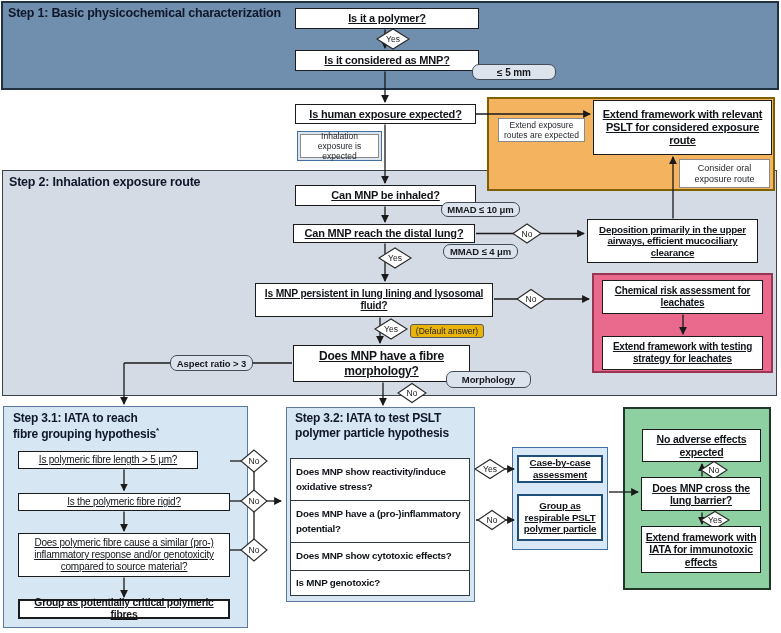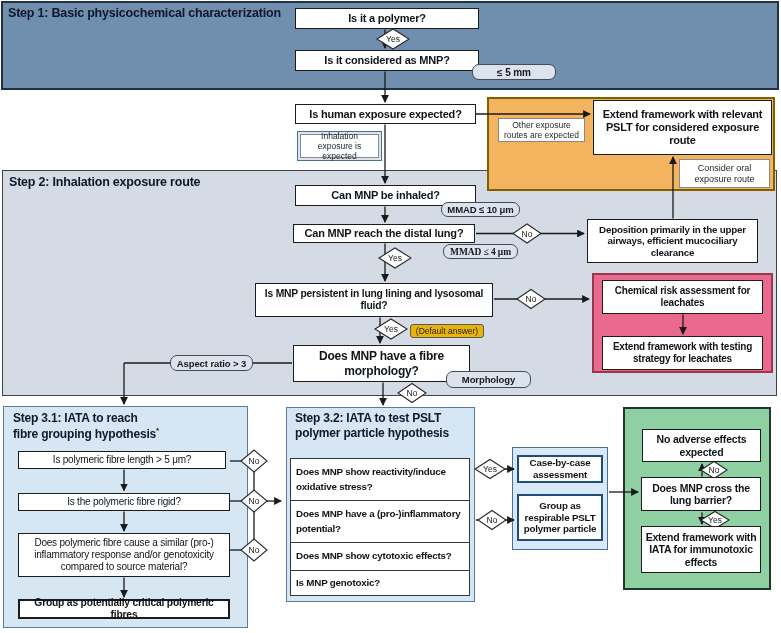--- a/index.html
+++ b/index.html
@@ -1,21 +1,21 @@
 <!DOCTYPE html>
 <html><head>
 <meta charset="utf-8">
 <style>
   html,body{margin:0;padding:0;background:#fff;}
   #canvas{position:relative;width:781px;height:633px;background:#ffffff;
     font-family:"Liberation Sans",sans-serif;overflow:hidden;}
   .panel{position:absolute;box-sizing:border-box;}
   .b{position:absolute;box-sizing:border-box;background:#fff;border:1.5px solid #1b1b1b;
      display:flex;align-items:center;justify-content:center;text-align:center;
-     font-weight:700;color:#101418;line-height:1.18;letter-spacing:-0.2px;padding:1px 2px;}
+     font-weight:700;color:#101418;line-height:1.18;letter-spacing:-0.2px;padding:1px 2px;text-decoration:underline;}
   .reg{font-weight:400;border-width:1.2px;}
   .tag{position:absolute;box-sizing:border-box;background:#dde3ec;border:1.3px solid #424c59;
      border-radius:7px;display:flex;align-items:center;justify-content:center;
      font-weight:700;font-size:9.5px;color:#15191e;letter-spacing:-0.1px;padding:0 2px;}
   .note{position:absolute;box-sizing:border-box;background:#fff;border:1px solid #8a8a8a;
      display:flex;align-items:center;justify-content:center;text-align:center;
      font-weight:400;font-size:8.5px;color:#23272c;line-height:1.2;padding:1px 2px;}
   .title{position:absolute;font-weight:700;color:#0f172a;letter-spacing:-0.2px;line-height:1.25;}
   .dlabel{position:absolute;width:30px;text-align:center;font-size:8.5px;color:#1b1b1b;}
   svg{position:absolute;left:0;top:0;}
@@ -103,39 +103,39 @@
   <div class="title" style="left:295px;top:411px;width:172px;font-size:12px;">Step 3.2: IATA to test PSLT polymer particle hypothesis</div>
 
   <div class="b" style="left:295px;top:8px;width:184px;height:21px;font-size:11px;">Is it a polymer?</div>
   <div class="b" style="left:295px;top:50px;width:184px;height:21px;font-size:11px;">Is it considered as MNP?</div>
   <div class="tag" style="left:472px;top:64px;width:84px;height:16px;font-size:10px;">≤ 5 mm</div>
 
   <div class="b" style="left:295px;top:104px;width:181px;height:20px;font-size:11px;">Is human exposure expected?</div>
   <div class="panel" style="left:297px;top:131px;width:85px;height:30px;background:#dce4ee;border:1.5px solid #41719c;padding:2px;">
     <div class="note" style="position:relative;width:100%;height:100%;">Inhalation exposure is expected</div>
   </div>
-  <div class="note" style="left:498px;top:118px;width:87px;height:24px;">Other exposure routes are expected</div>
+  <div class="note" style="left:498px;top:118px;width:87px;height:24px;">Extend exposure routes are expected</div>
   <div class="b" style="left:593px;top:100px;width:179px;height:55px;font-size:11px;">Extend framework with relevant PSLT for considered exposure route</div>
   <div class="note" style="left:679px;top:159px;width:91px;height:29px;font-size:9px;">Consider oral exposure route</div>
 
   <div class="b" style="left:295px;top:185px;width:181px;height:21px;font-size:11px;">Can MNP be inhaled?</div>
   <div class="tag" style="left:441px;top:202px;width:79px;height:15px;">MMAD ≤ 10 μm</div>
   <div class="b" style="left:293px;top:224px;width:182px;height:19px;font-size:11px;">Can MNP reach the distal lung?</div>
-  <div class="tag" style="left:443px;top:244px;width:75px;height:15px;font-family:Liberation Serif, serif;">MMAD ≤ 4 μm</div>
+  <div class="tag" style="left:443px;top:244px;width:75px;height:15px;">MMAD ≤ 4 μm</div>
   <div class="b" style="left:587px;top:219px;width:171px;height:44px;font-size:9.8px;">Deposition primarily in the upper airways, efficient mucociliary clearance</div>
   <div class="b" style="left:255px;top:283px;width:238px;height:34px;font-size:10.3px;">Is MNP persistent in lung lining and lysosomal fluid?</div>
   <div class="b" style="left:293px;top:345px;width:177px;height:37px;font-size:12px;">Does MNP have a fibre morphology?</div>
   <div class="tag" style="left:170px;top:355px;width:83px;height:16px;">Aspect ratio &gt; 3</div>
   <div class="tag" style="left:446px;top:371px;width:85px;height:17px;">Morphology</div>
   <div class="note" style="left:410px;top:324px;width:74px;height:14px;background:#eab308;border-radius:3px;border-color:#5a5a5a;">(Default answer)</div>
 
   <div class="b" style="left:602px;top:280px;width:161px;height:34px;font-size:10px;">Chemical risk assessment for leachates</div>
   <div class="b" style="left:602px;top:336px;width:161px;height:34px;font-size:10px;">Extend framework with testing strategy for leachates</div>
 
-  <div class="b reg" style="left:18px;top:451px;width:208px;height:18px;font-size:10px;">Is polymeric fibre length &gt; 5 μm?</div>
+  <div class="b reg" style="left:18px;top:451px;width:180px;height:18px;font-size:10px;">Is polymeric fibre length &gt; 5 μm?</div>
   <div class="b reg" style="left:18px;top:493px;width:212px;height:18px;font-size:10px;">Is the polymeric fibre rigid?</div>
   <div class="b reg" style="left:18px;top:533px;width:212px;height:44px;font-size:10px;">Does polymeric fibre cause a similar (pro-) inflammatory response and/or genotoxicity compared to source material?</div>
   <div class="b" style="left:18px;top:599px;width:212px;height:20px;font-size:10.3px;border-width:2px;">Group as potentially critical polymeric fibres</div>
 
   <div class="list" style="left:290px;top:458px;width:180px;height:138px;">
     <div class="cell" style="height:42px;">Does MNP show reactivity/induce oxidative stress?</div>
     <div class="cell" style="height:42px;">Does MNP have a (pro-)inflammatory potential?</div>
     <div class="cell" style="height:29px;">Does MNP show cytotoxic effects?</div>
     <div class="cell" style="height:25px;">Is MNP genotoxic?</div>
   </div>

